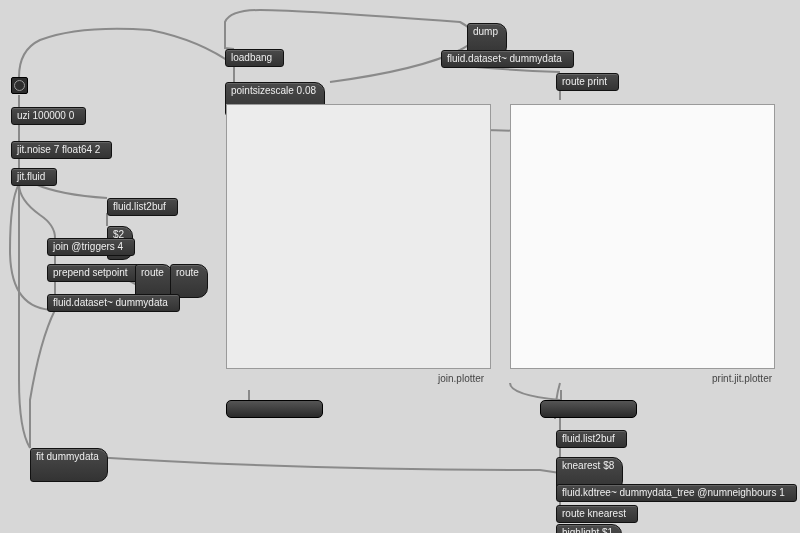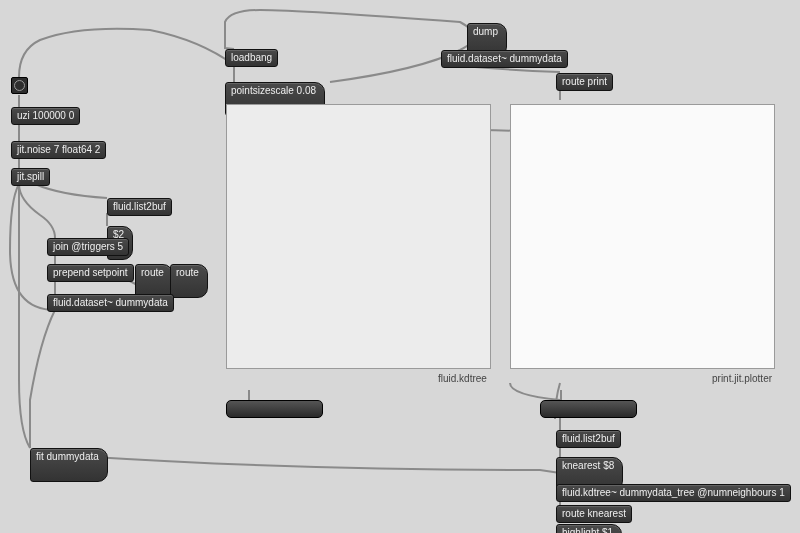--- a/index.html
+++ b/index.html
@@ -1,17 +1,17 @@
 <!DOCTYPE html>
 <html><head>
 <meta charset="utf-8">
 <style>
 html,body{margin:0;padding:0;width:800px;height:533px;background:#d7d7d7;font-family:Arial,Helvetica,sans-serif;font-size:10px;overflow:hidden}
 svg.wires{position:absolute;top:0;left:0;width:800px;height:533px;pointer-events:none}
-.obj{position:absolute;background:linear-gradient(#4a4a4a,#333);color:#eee;border:1px solid #111;border-radius:3px;padding:2px 5px 2px 5px;line-height:12px;white-space:nowrap;box-shadow:inset 0 1px 0 rgba(255,255,255,.15)}
+.obj{position:absolute;background:linear-gradient(#4a4a4a,#333);color:#eee;border:1px solid #111;border-radius:3px;padding:2px 11px 2px 5px;line-height:12px;white-space:nowrap;box-shadow:inset 0 1px 0 rgba(255,255,255,.15)}
 .msg{position:absolute;background:linear-gradient(#4a4a4a,#333);color:#eee;border:1px solid #111;border-radius:3px 10px 10px 3px;padding:2px 8px 18px 5px;line-height:12px;white-space:nowrap;box-shadow:inset 0 1px 0 rgba(255,255,255,.15)}
 .panel{position:absolute;background:#ececec;border:1px solid #9a9a9a}
 .panel.bright{background:#fafafa}
 .bang{position:absolute;width:15px;height:15px;background:#2d2d2d;border:1px solid #000;border-radius:2px}
 .bang::after{content:"";position:absolute;top:2px;left:2px;width:9px;height:9px;border:1px solid #999;border-radius:50%}
 .slider{position:absolute;height:16px;background:linear-gradient(#555,#2a2a2a);border:1px solid #000;border-radius:5px}
 .lbl{position:absolute;color:#444;font-size:10px}
 </style>
 </head>
 <body>
@@ -50,39 +50,39 @@
     <path d="M93 457 Q300 470 540 470 L560 473"></path>
     <path d="M560 383 Q555 400 555 419"></path>
     <path d="M510 383 Q510 395 560 400 L560 419"></path>
   </g>
 </svg>
 
 <div class="bang" style="top:77px;left:11px"></div>
 
 <div class="obj" style="top:107px;left:11px">uzi 100000 0</div>
 <div class="obj" style="top:141px;left:11px">jit.noise 7 float64 2</div>
-<div class="obj" style="top:168px;left:11px">jit.spill</div>
+<div class="obj" style="top:168px;left:11px">jit.fluid</div>
 <div class="obj" style="top:198px;left:107px">fluid.list2buf</div>
 <div class="msg" style="top:226px;left:107px">$2</div>
-<div class="obj" style="top:238px;left:47px">join @triggers 5</div>
+<div class="obj" style="top:238px;left:47px">join @triggers 4</div>
 <div class="obj" style="top:264px;left:47px">prepend setpoint</div>
 <div class="msg" style="top:264px;left:135px">route</div>
 <div class="msg" style="top:264px;left:170px">route</div>
 <div class="obj" style="top:294px;left:47px">fluid.dataset~ dummydata</div>
 <div class="msg" style="top:448px;left:30px">fit dummydata</div>
 
 <div class="obj" style="top:49px;left:225px">loadbang</div>
 <div class="msg" style="top:82px;left:225px">pointsizescale 0.08</div>
 
 <div class="msg" style="top:23px;left:467px">dump</div>
 <div class="obj" style="top:50px;left:441px">fluid.dataset~ dummydata</div>
 <div class="obj" style="top:73px;left:556px">route print</div>
 
 <div class="panel" style="top:104px;left:226px;width:263px;height:263px"></div>
-<div class="lbl" style="top:373px;left:438px">fluid.kdtree</div>
+<div class="lbl" style="top:373px;left:438px">join.plotter</div>
 <div class="slider" style="top:400px;left:226px;width:95px"></div>
 
 <div class="panel bright" style="top:104px;left:510px;width:263px;height:263px"></div>
 <div class="lbl" style="top:373px;left:712px">print.jit.plotter</div>
 <div class="slider" style="top:400px;left:540px;width:95px"></div>
 
 <div class="obj" style="top:430px;left:556px">fluid.list2buf</div>
 <div class="msg" style="top:457px;left:556px">knearest $8</div>
 <div class="obj" style="top:484px;left:556px">fluid.kdtree~ dummydata_tree @numneighbours 1</div>
 <div class="obj" style="top:505px;left:556px">route knearest</div>

